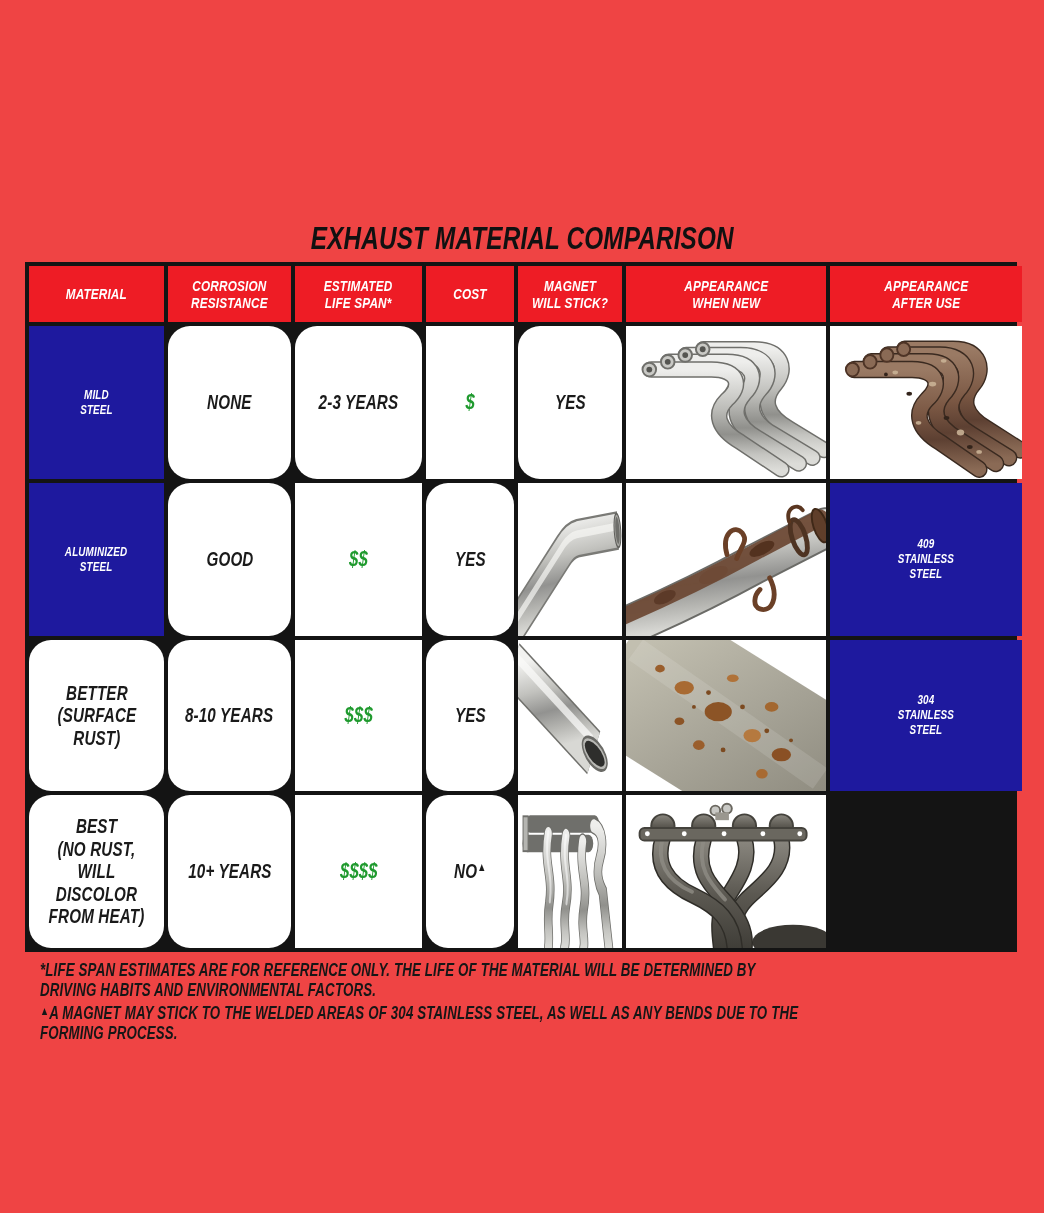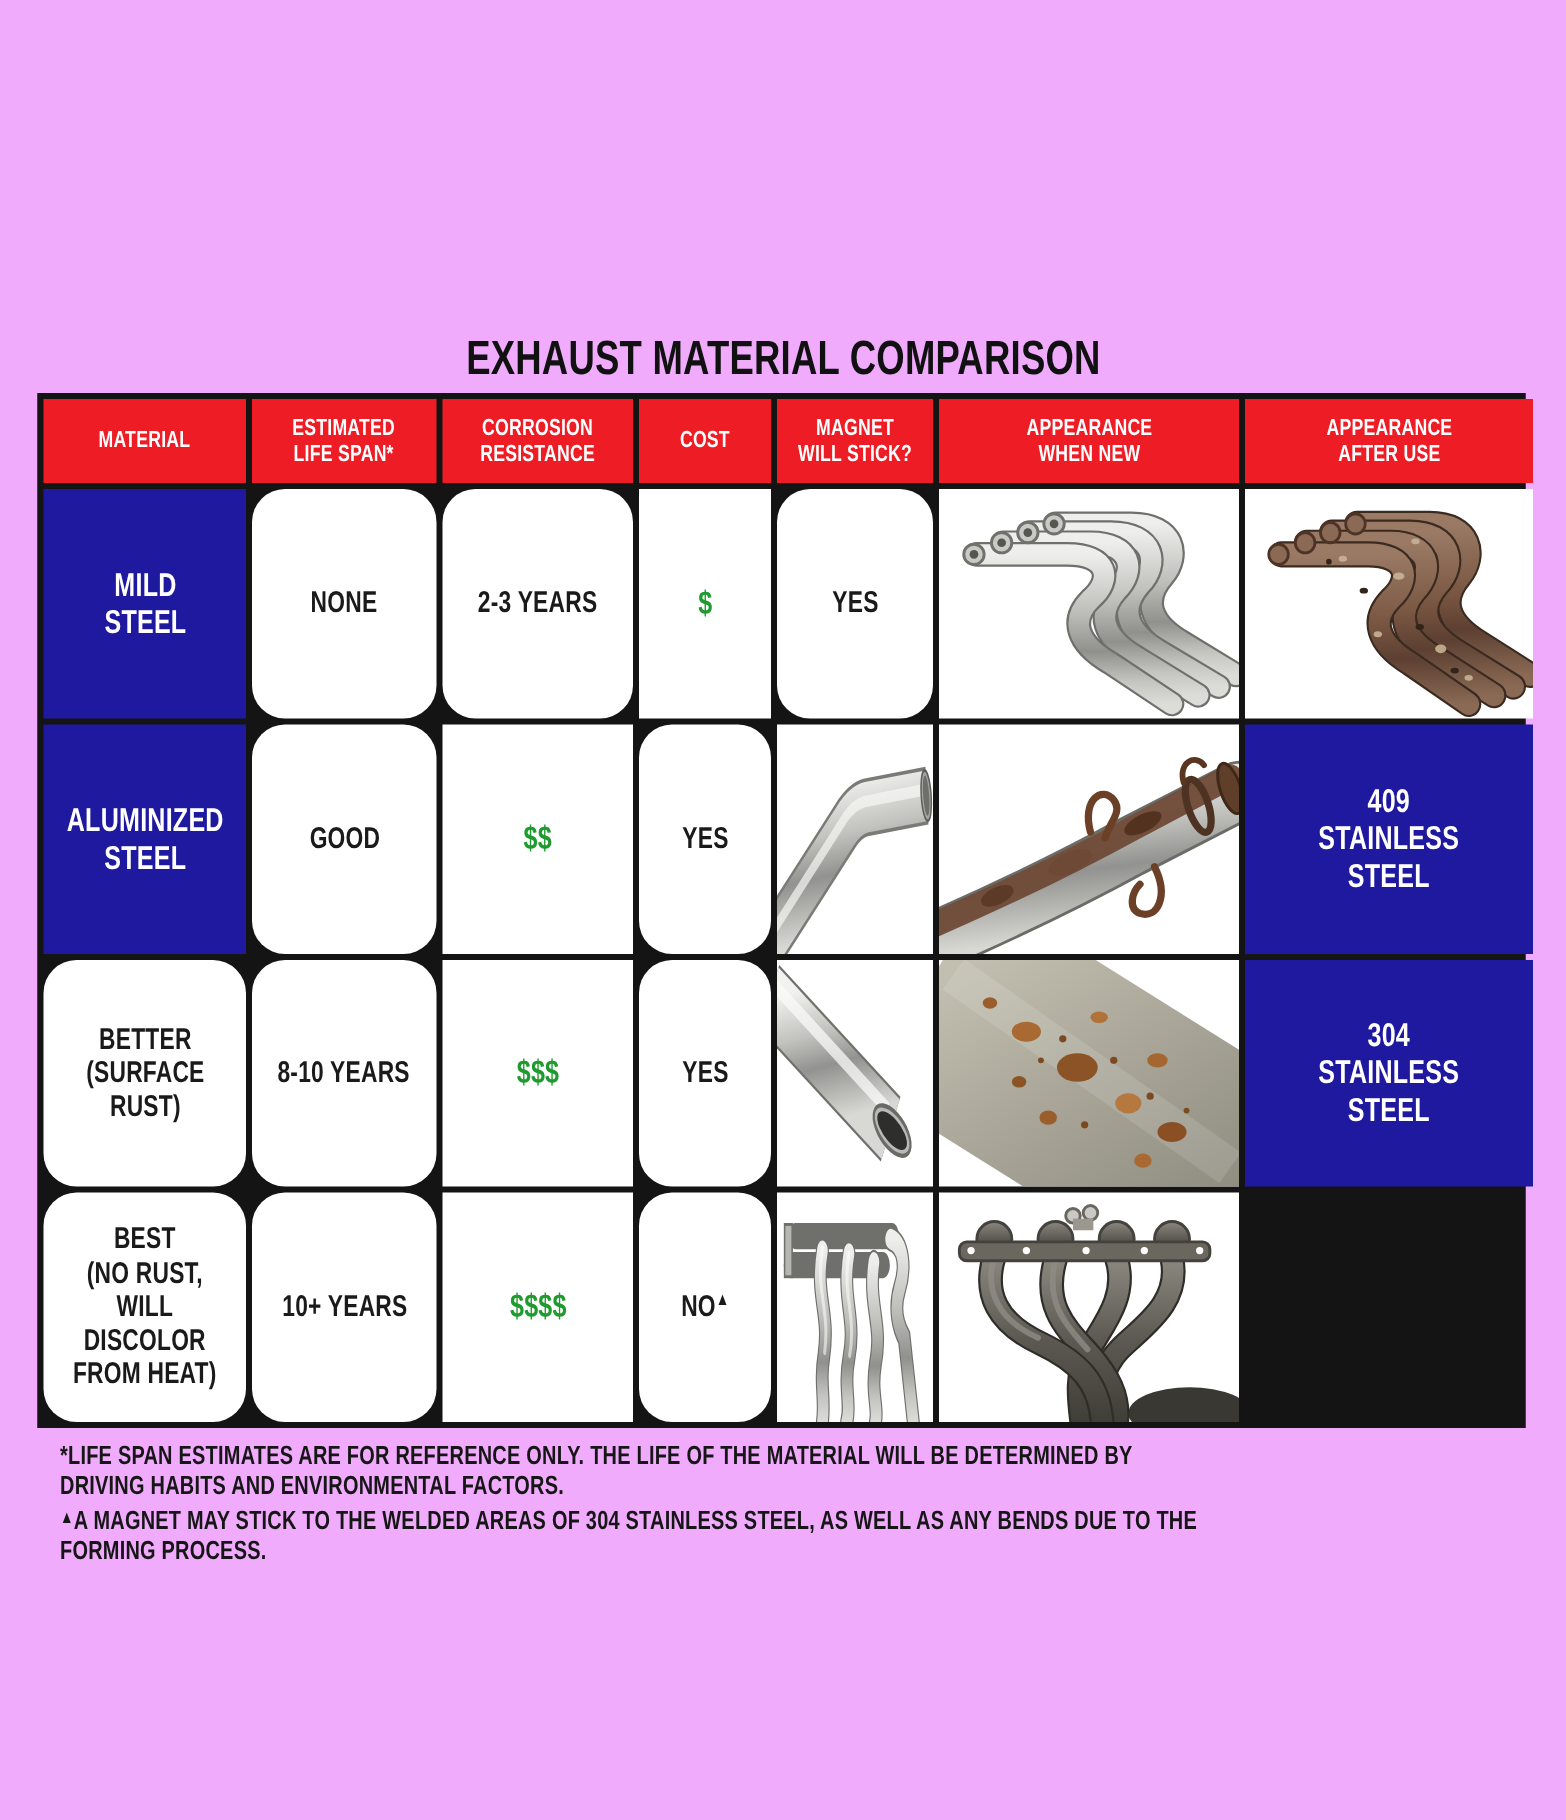--- a/index.html
+++ b/index.html
@@ -5,21 +5,21 @@
   * { margin:0; padding:0; box-sizing:border-box; }
   html,body { background:#ffffff; }
   body {
     width:1044px; height:1213px;
     font-family:"Liberation Sans", sans-serif;
     font-weight:bold;
     color:#161616;
     position:relative;
     overflow:hidden;
   }
-  .page { position:absolute; inset:0; background:#f0abfc; }
+  .page { position:absolute; inset:0; background:#ef4444;font-style:italic; }
 
   
   .cnd {
     display:inline-block;
     transform:scaleX(0.76);
     transform-origin:center center;
     white-space:pre-line;
     line-height:1.13;
     letter-spacing:0.2px;
   }
@@ -42,21 +42,21 @@
     grid-template-rows:56px 153px 153px 151px 153px;
     gap:4px;
   }
   .cell {
     background:#ffffff;
     display:flex; align-items:center; justify-content:center;
     text-align:center;
     overflow:hidden;
   }
   .cell.hdr { background:#ee1c25; color:#ffffff; font-size:15.5px; }
-  .cell.mat { background:#1e199e; color:#ffffff; font-size:22px; }
+  .cell.mat { background:#1e199e; color:#ffffff; font-size:13px; }
   .cell.txt { font-size:20px; color:#1a1a1a;border-radius:22px; }
   .cell.cost { font-size:22px; color:#1f9a2e; }
   .cell.photo { padding:0; }
   .cell.photo svg { display:block; width:100%; height:100%; }
   .sup { font-size:12px; vertical-align:7px; }
 
   .footnotes {
     position:absolute; left:40px; top:961px;
     font-size:17.5px; color:#161616;
   }
@@ -106,26 +106,26 @@
 <div class="page">
 
   <div class="title"><span class="cnd">EXHAUST MATERIAL COMPARISON</span></div>
 
   <div class="comp-table">
 
     <div class="cell hdr">
         <span class="cnd">MATERIAL</span>
       </div>
     <div class="cell hdr">
+        <span class="cnd">CORROSION
+RESISTANCE</span>
+      </div>
+    <div class="cell hdr">
         <span class="cnd">ESTIMATED
 LIFE SPAN*</span>
-      </div>
-    <div class="cell hdr">
-        <span class="cnd">CORROSION
-RESISTANCE</span>
       </div>
     <div class="cell hdr">
         <span class="cnd">COST</span>
       </div>
     <div class="cell hdr">
         <span class="cnd">MAGNET
 WILL STICK?</span>
       </div>
     <div class="cell hdr">
         <span class="cnd">APPEARANCE

